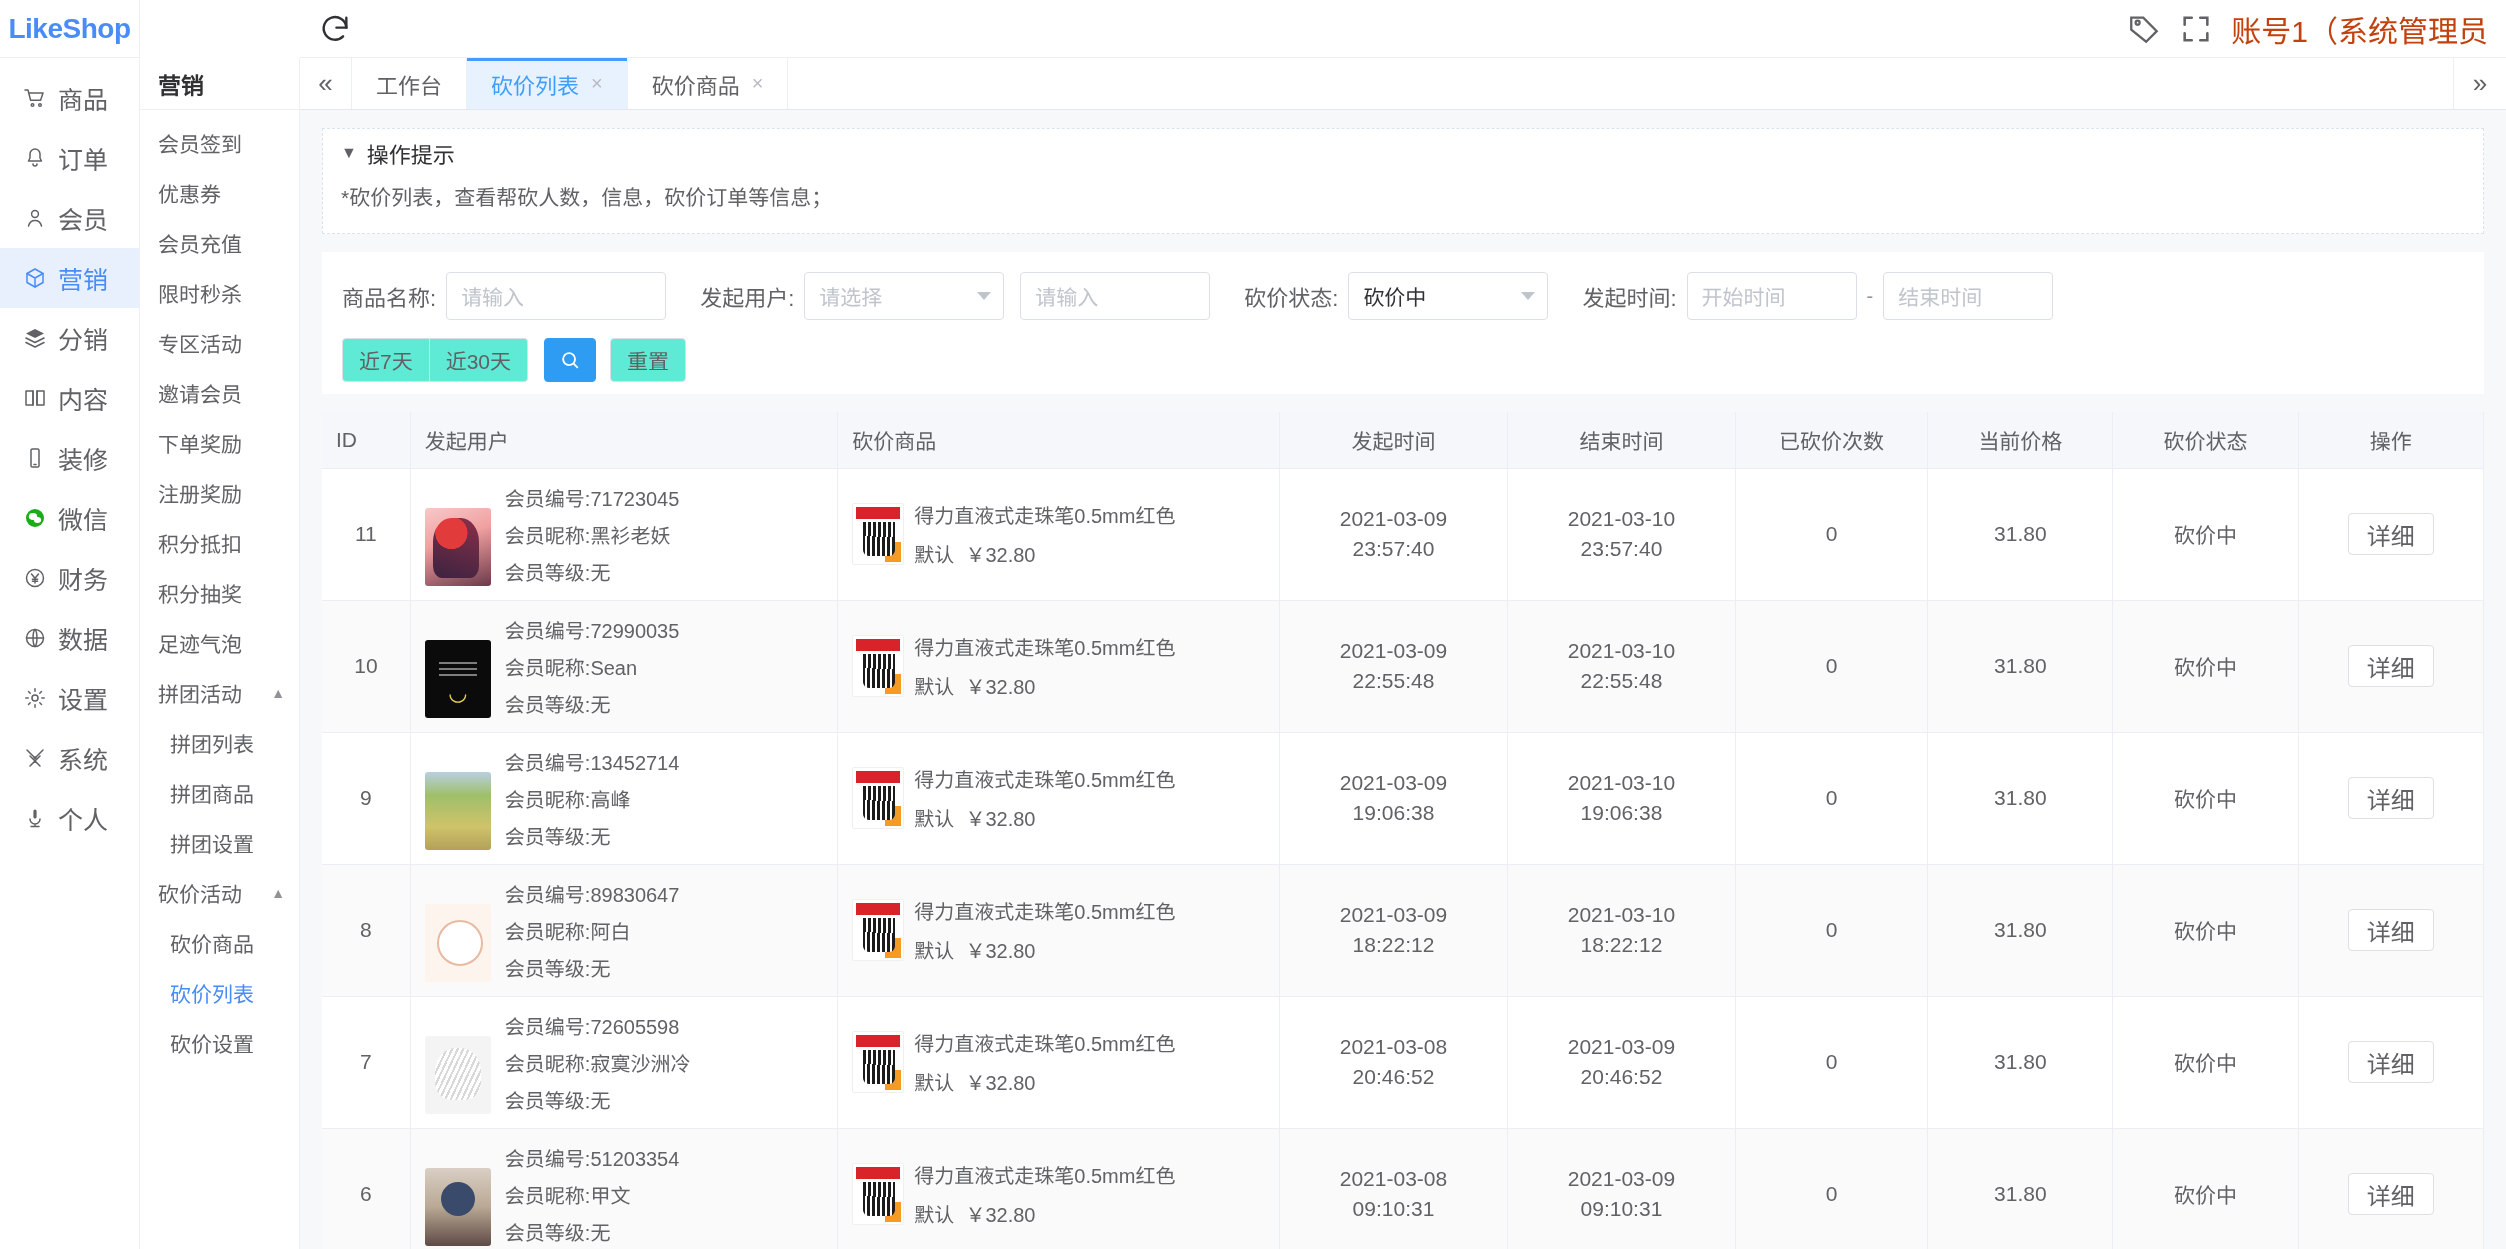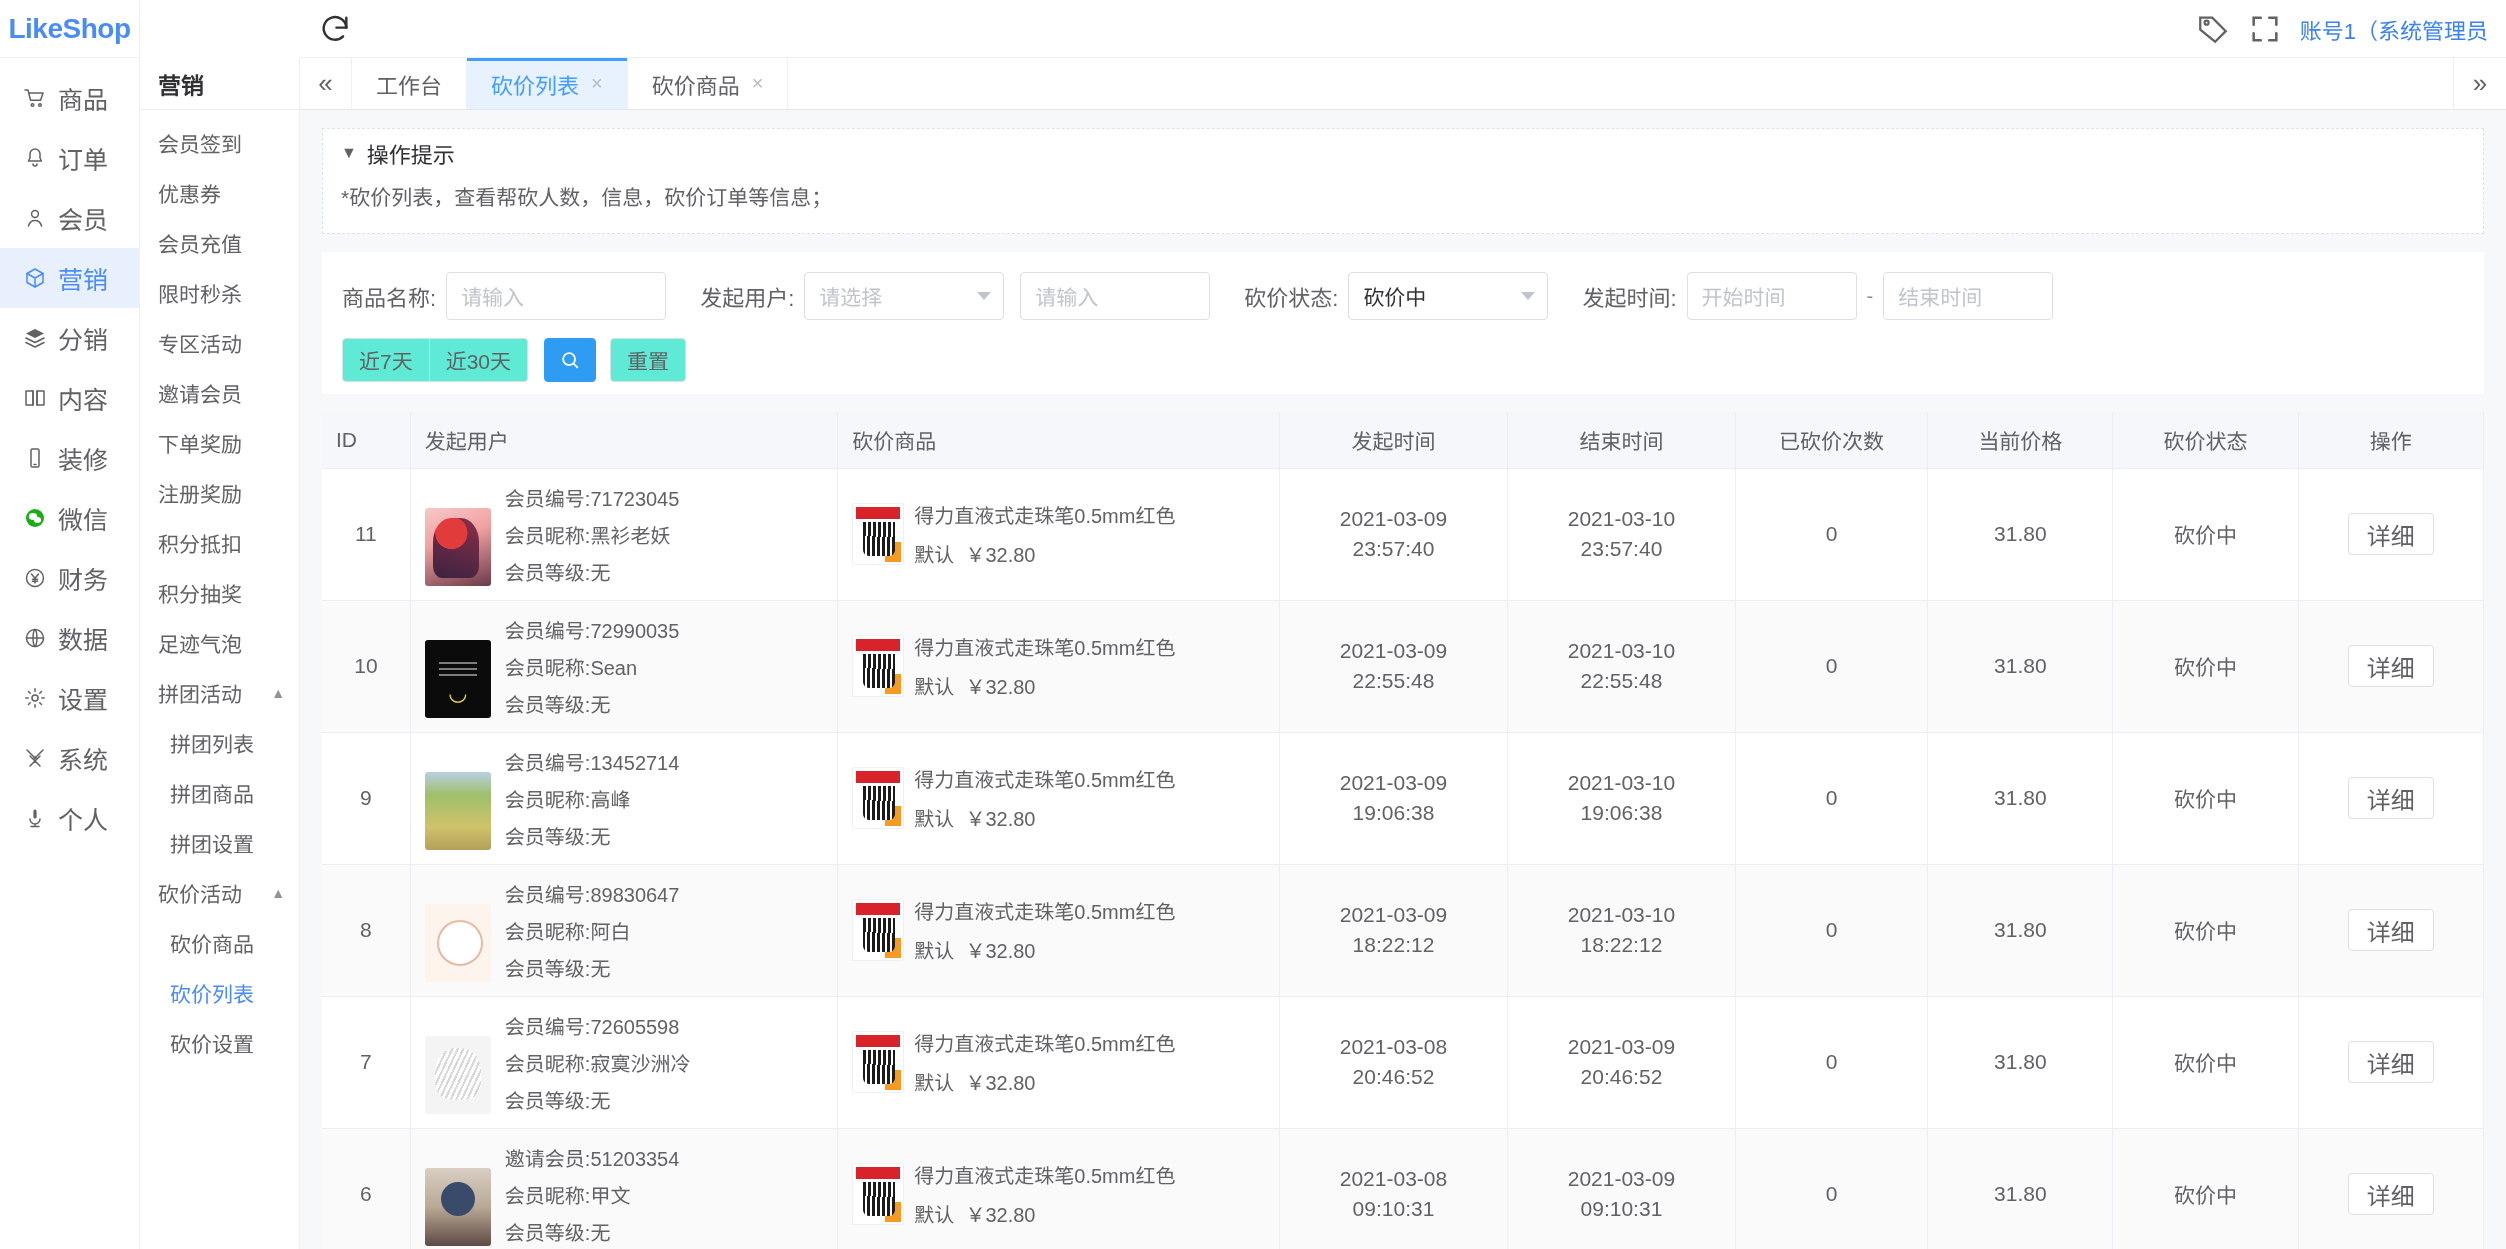--- a/index.html
+++ b/index.html
@@ -53,21 +53,21 @@
 
   
   .main-col { flex:1; display:flex; flex-direction:column; min-width:0; }
 
   .topbar {
     height:58px; background:#fff; border-bottom:1px solid #eceff5;
     display:flex; align-items:center; padding:0 18px; gap:18px;
   }
   .topbar .icon-btn { width:34px; height:34px; display:flex; align-items:center; justify-content:center; cursor:pointer; color:#303133; }
   .topbar .spacer { flex:1; }
-  .acct { font-size:22px; color:#3b82f6; white-space:nowrap; overflow:hidden; }
+  .acct { font-size:30px; color:#c2410c; white-space:nowrap; overflow:hidden; }
 
   .tabbar {
     height:52px; background:#fff; border-bottom:1px solid #e4e7ed;
     display:flex; align-items:stretch;
   }
   .collapse-btn {
     width:52px; display:flex; align-items:center; justify-content:center;
     color:#606266; font-size:26px; cursor:pointer; border-right:1px solid #eceff5;
   }
   .tab {
@@ -715,21 +715,21 @@
                 <td class="c">31.80</td>
                 <td class="c">砍价中</td>
                 <td class="c"><span class="detail-btn">详细</span></td>
               </tr>
               <tr class="alt">
                 <td class="c">6</td>
                 <td>
                   <div class="userc">
                     <div class="avatar av6"></div>
                     <div class="ulines">
-                      <span>邀请会员:51203354</span>
+                      <span>会员编号:51203354</span>
                       <span>会员昵称:甲文</span>
                       <span>会员等级:无</span>
                     </div>
                   </div>
                 </td>
                 <td>
                   <div class="goodsc">
                     <div class="gimg pen">
                       <i class="badge"></i>
                     </div>

